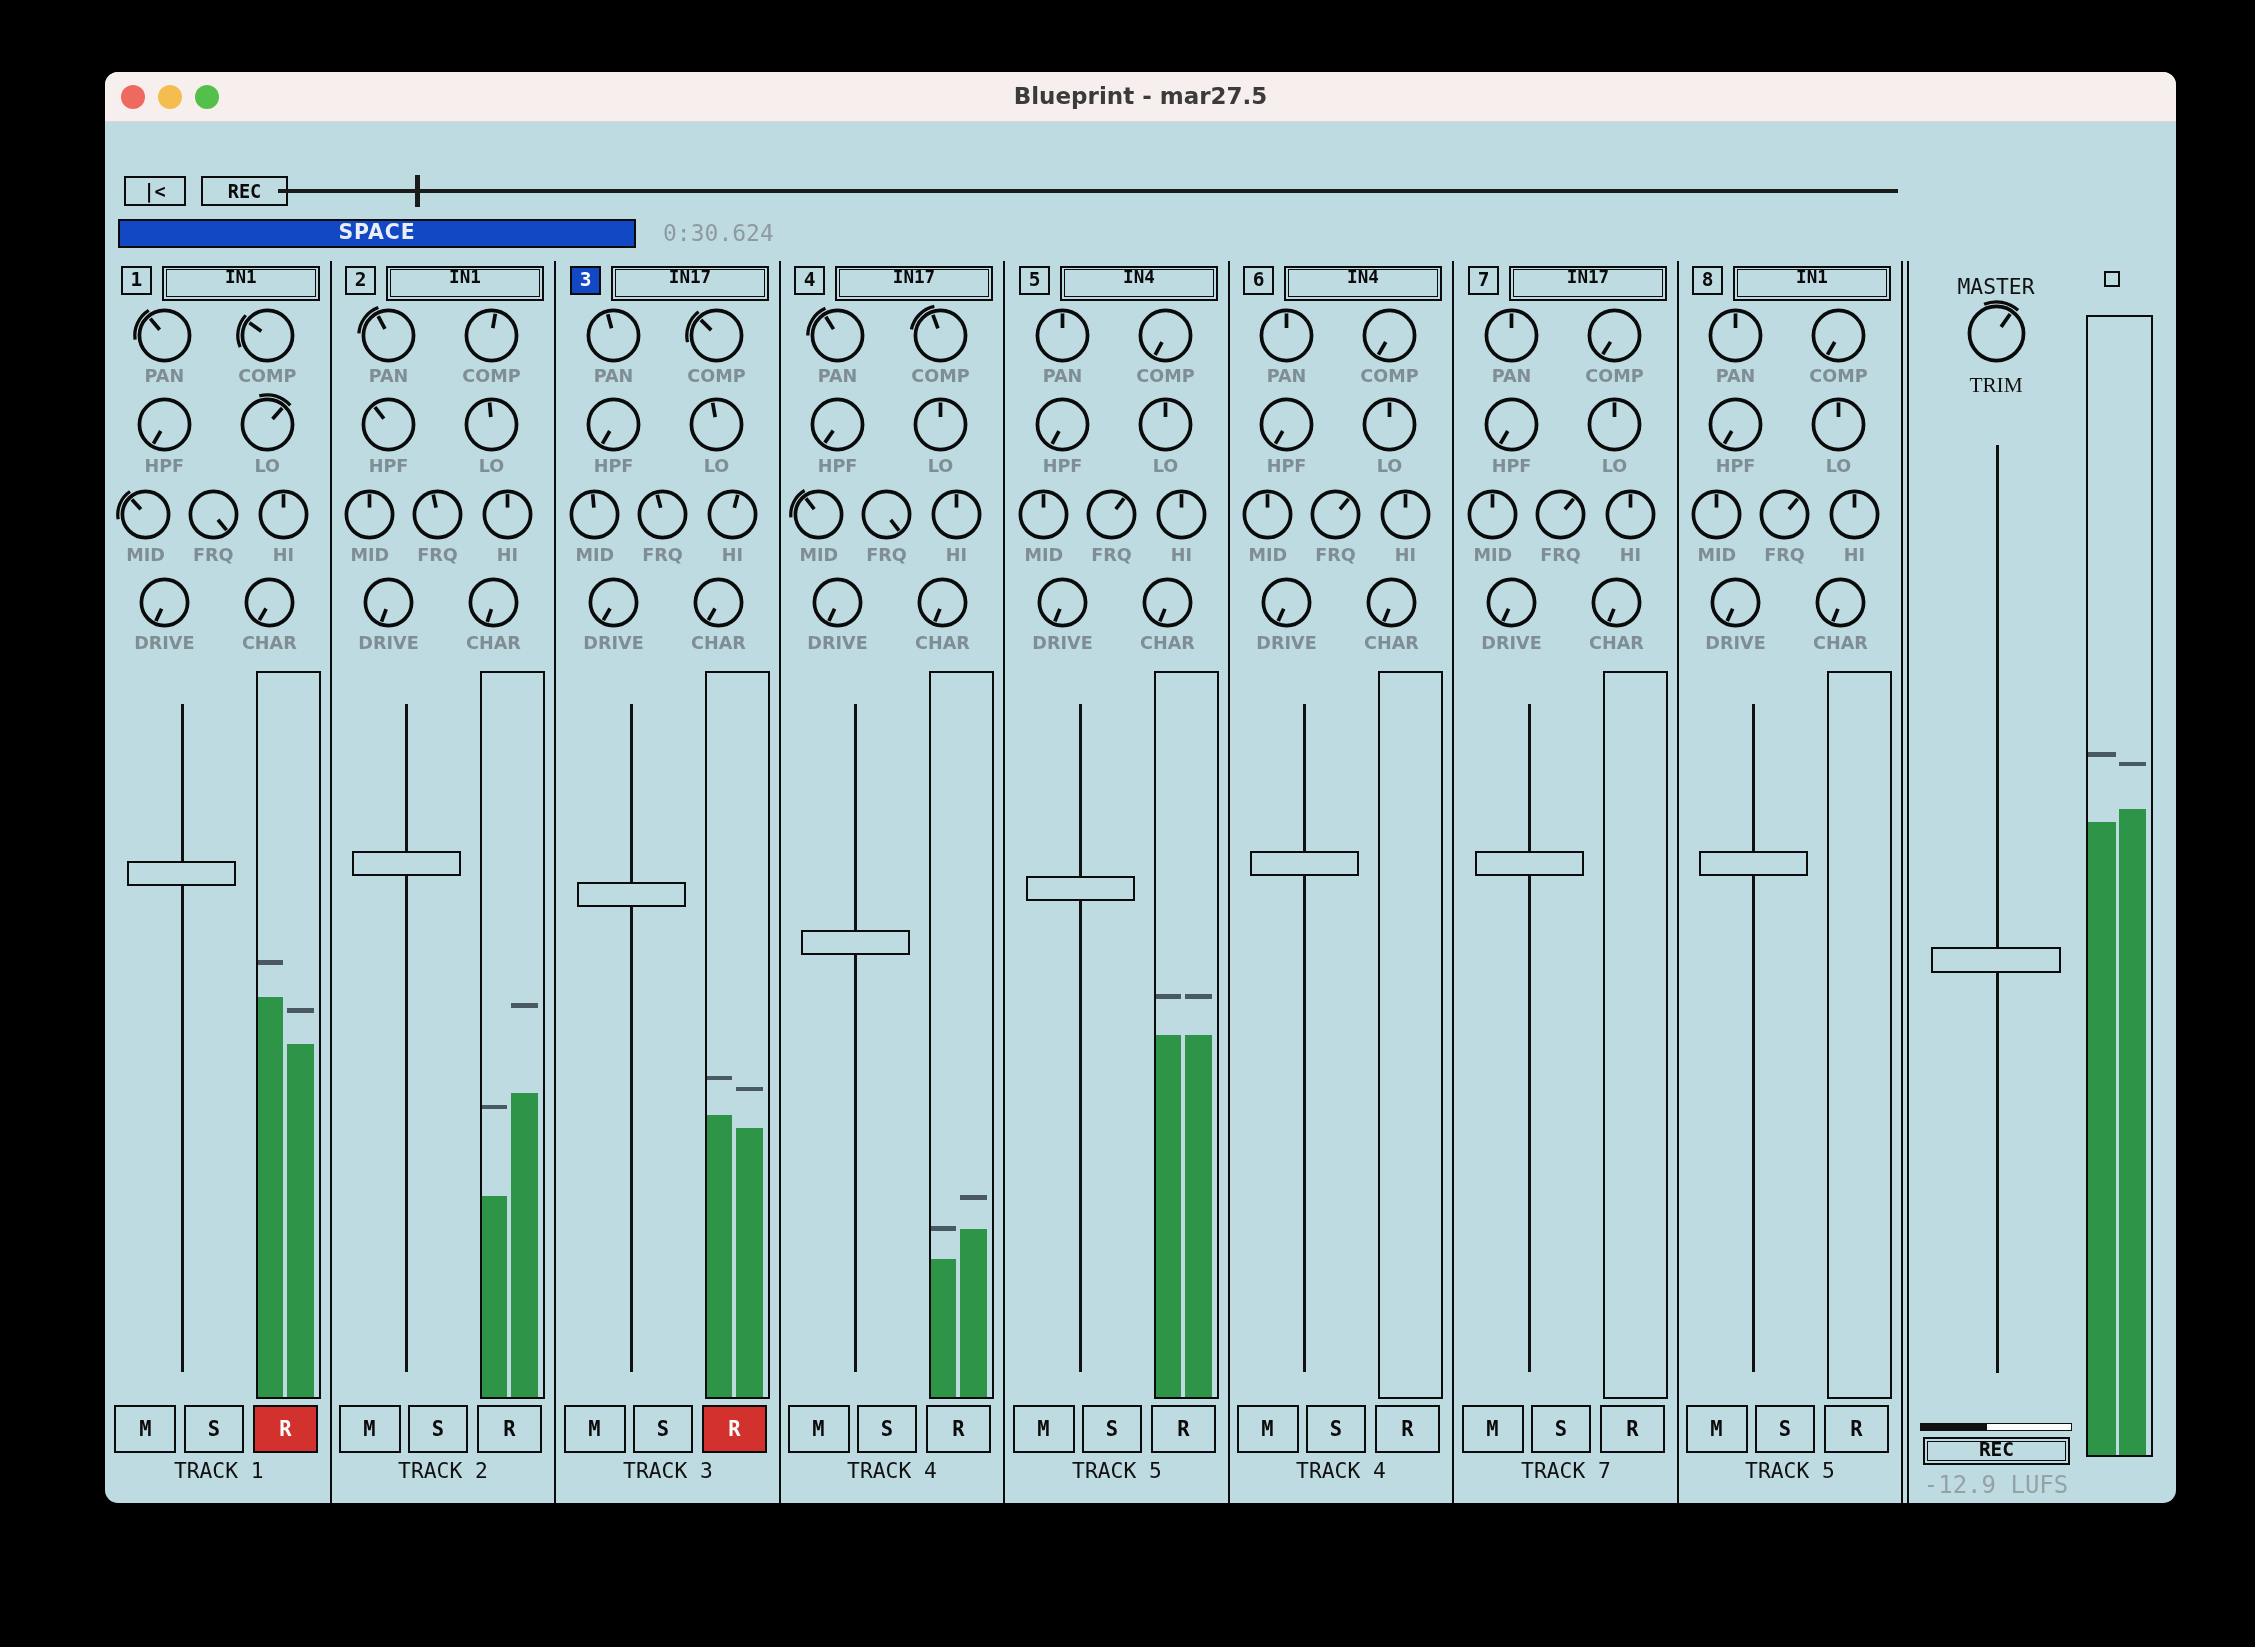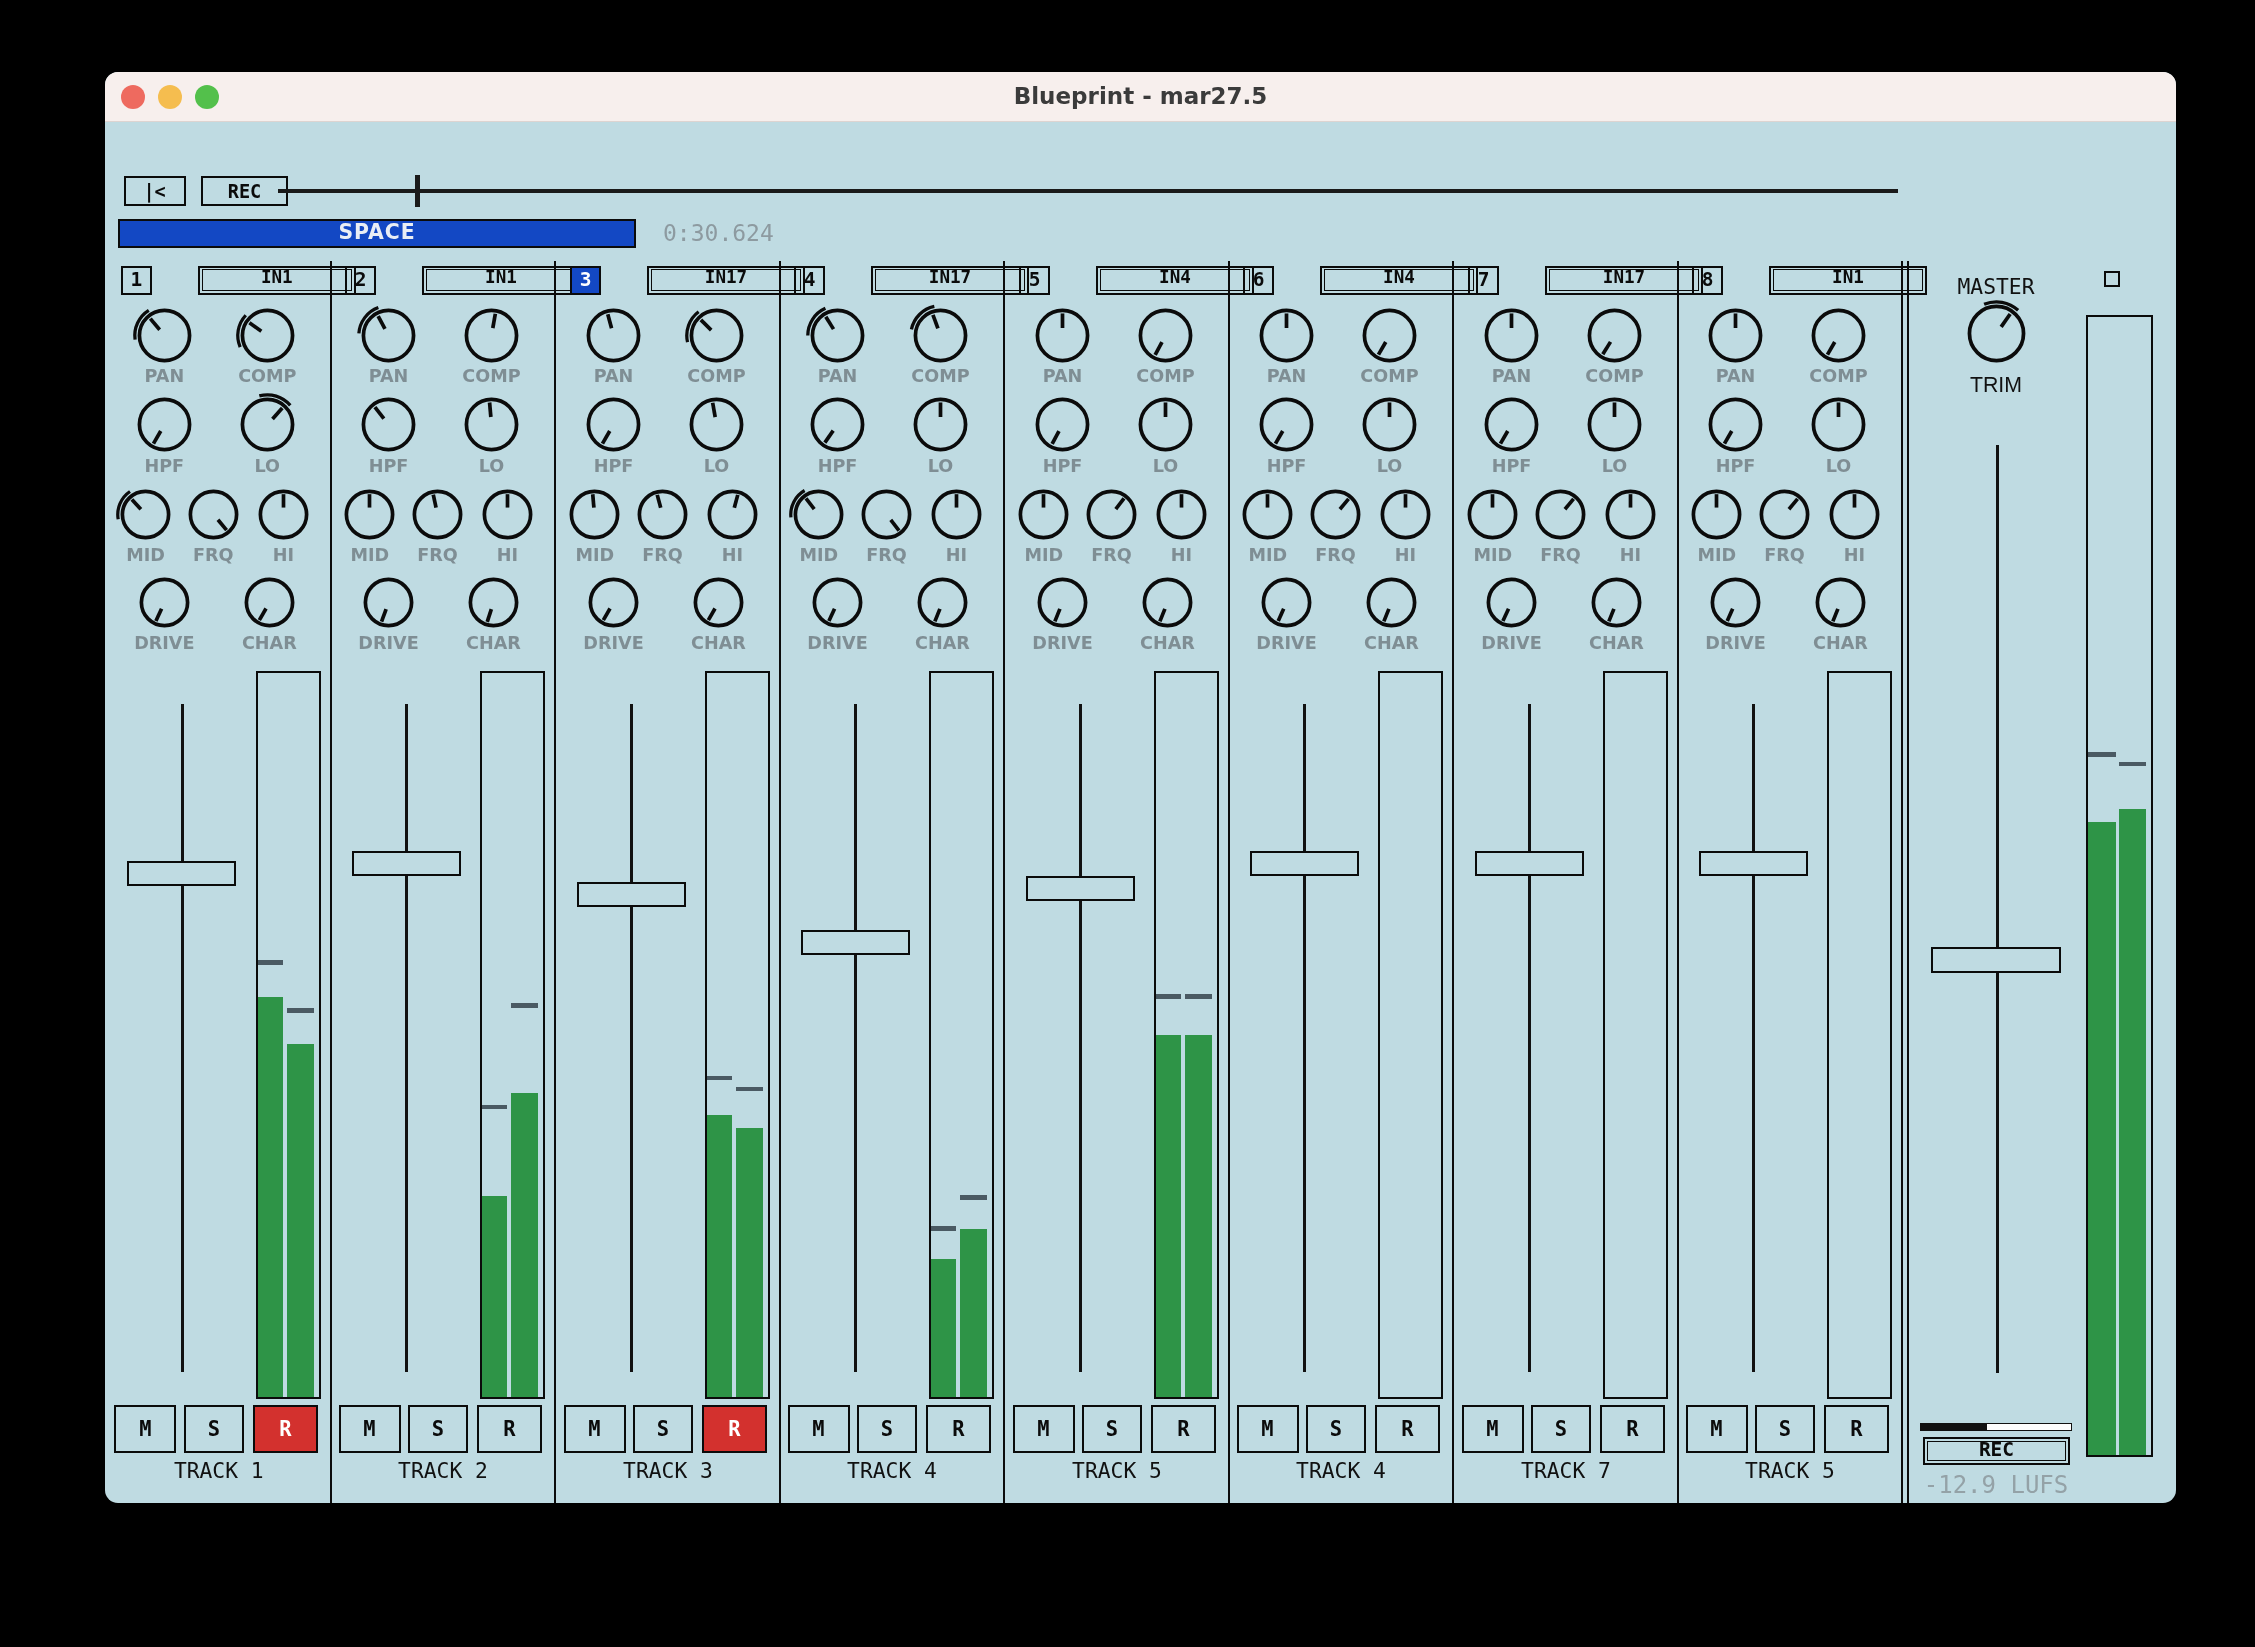--- a/index.html
+++ b/index.html
@@ -37,22 +37,22 @@
              line-height:23px;letter-spacing:0.9px;}
   .time{position:absolute;left:558px;top:148px;font-family:"DejaVu Sans Mono",monospace;
         font-size:23px;color:#8d9aa0;}
   
   .strip{position:absolute;top:189px;width:222px;height:1242px;
          border-right:2.8px solid #0c0c0c;box-sizing:content-box;}
   .numbox{position:absolute;left:13px;top:4.6px;width:31px;height:29px;border:2.8px solid #0b0b0b;
           box-sizing:border-box;font-family:"DejaVu Sans Mono",monospace;font-weight:bold;
           font-size:19.5px;text-align:center;line-height:23px;color:#0b0b0b;}
   .numbox.sel{background:var(--accent,#1348C4);color:#fff;}
-  .inbox{position:absolute;left:54px;top:4.6px;width:158px;height:29px;border:2.8px solid #0b0b0b;
-         box-sizing:border-box;padding:1.9px;margin-left:36px;}
+  .inbox{position:absolute;left:54px;top:4.6px;width:158px;height:35px;border:2.8px solid #0b0b0b;
+         box-sizing:border-box;padding:1.9px;}
   .inbox-in{width:100%;height:100%;border:1.9px solid #0b0b0b;box-sizing:border-box;
             font-family:"DejaVu Sans Mono",monospace;font-weight:bold;font-size:17.6px;
             text-align:center;line-height:14px;color:#0b0b0b;}
   .knob{position:absolute;}
   .klabel{position:absolute;width:83px;text-align:center;font-weight:bold;font-size:17.6px;
           color:#7f8e94;}
   .fline{position:absolute;width:2.8px;background:#111;}
   .fhandle{position:absolute;height:25px;border:2.8px solid #0b0b0b;box-sizing:border-box;
            background:var(--bg,#BFDBE2);}
   .meter{position:absolute;border:2.8px solid #0b0b0b;}
@@ -64,21 +64,21 @@
        font-size:20.4px;color:#0b0b0b;padding:0;}
   .msr.active{background:var(--red,#D3312E);color:#fff;}
   .tlabel{position:absolute;left:0;top:1197px;width:100%;text-align:center;
           font-family:"DejaVu Sans Mono",monospace;font-size:21.3px;color:#111;}
   
   .master{position:absolute;left:1802px;top:189px;width:245px;height:1242px;
           border-left:2.8px solid #0c0c0c;box-sizing:border-box;}
   .m-label{position:absolute;left:0;top:13px;width:174px;text-align:center;
            font-family:"DejaVu Sans Mono",monospace;font-size:21.3px;color:#111;}
   .m-trim-label{position:absolute;left:0;top:112px;width:174px;text-align:center;
-           font-family:Liberation Sans, sans-serif;font-size:21.3px;color:#111;}
+           font-family:Liberation Serif, serif;font-size:21.3px;color:#111;}
   .m-checkbox{position:absolute;left:195px;top:10.2px;width:16px;height:16px;
            border:2.8px solid #0b0b0b;box-sizing:border-box;}
   .m-progress{position:absolute;left:11px;top:1162px;width:152px;height:8.3px;
            border:0.9px solid #111;box-sizing:border-box;background:#fdfdfd;}
   .m-progress-fill{height:100%;background:#111;}
   .m-rec{position:absolute;left:14px;top:1176px;width:147px;height:28px;
            border:2.8px solid #0b0b0b;box-sizing:border-box;padding:1.9px;background:transparent;}
   .m-rec-in{width:100%;height:100%;border:1.9px solid #0b0b0b;box-sizing:border-box;
            font-family:"DejaVu Sans Mono",monospace;font-weight:bold;font-size:19.5px;
            text-align:center;line-height:15px;color:#0b0b0b;}

